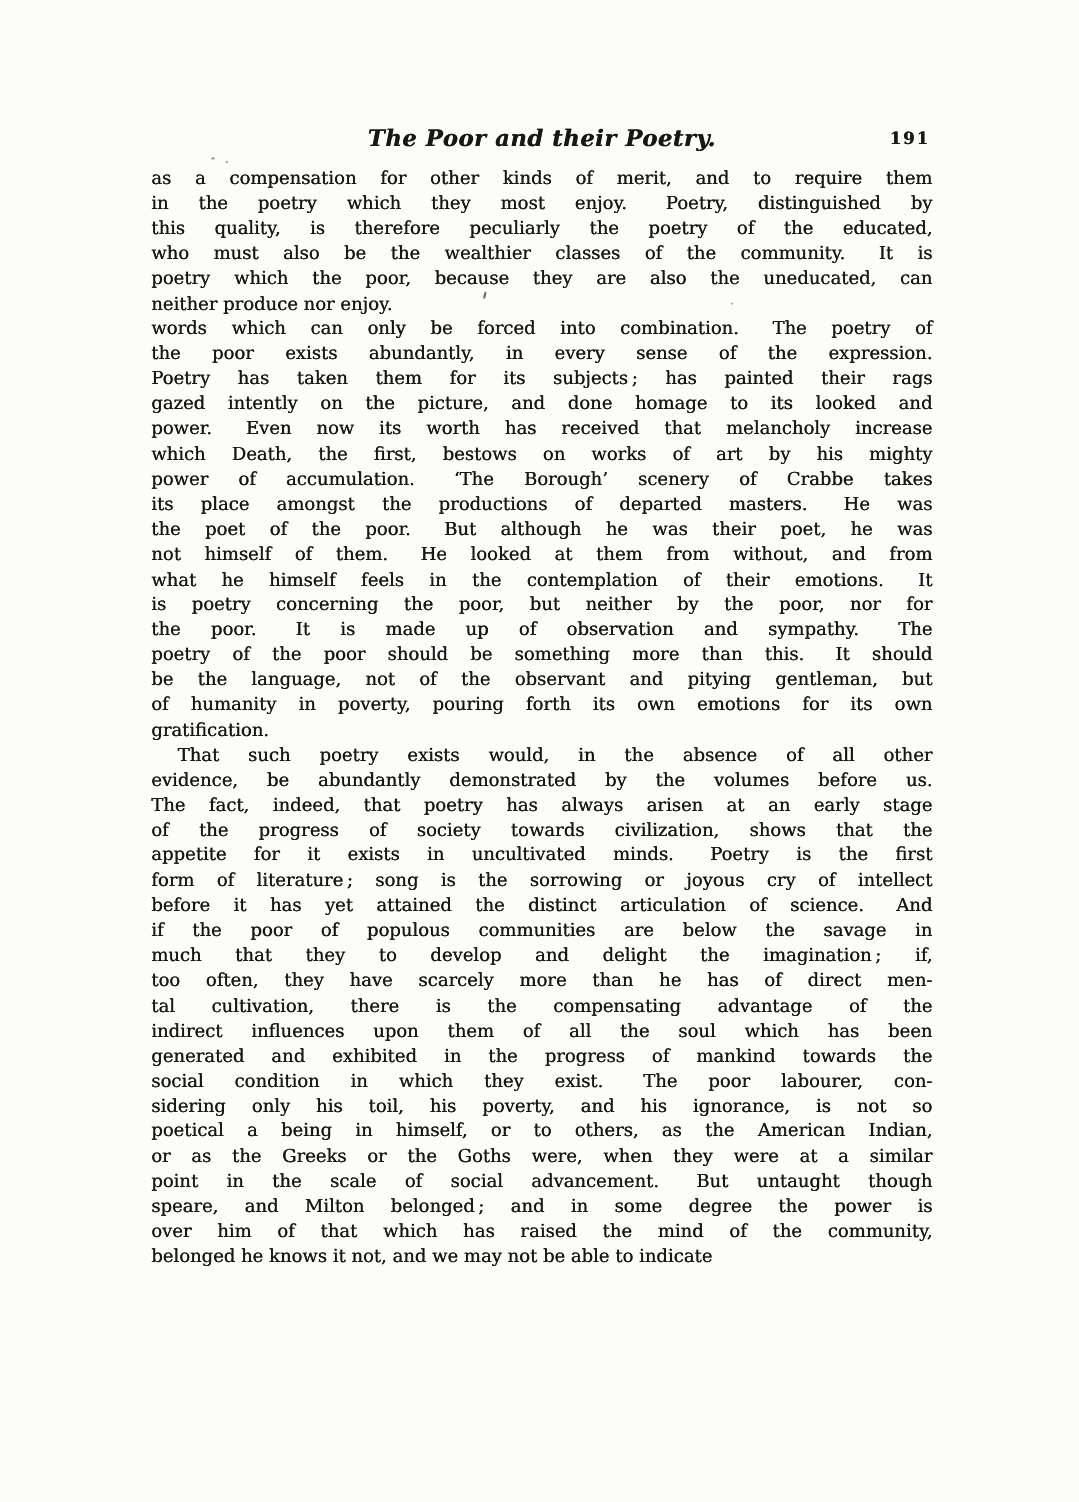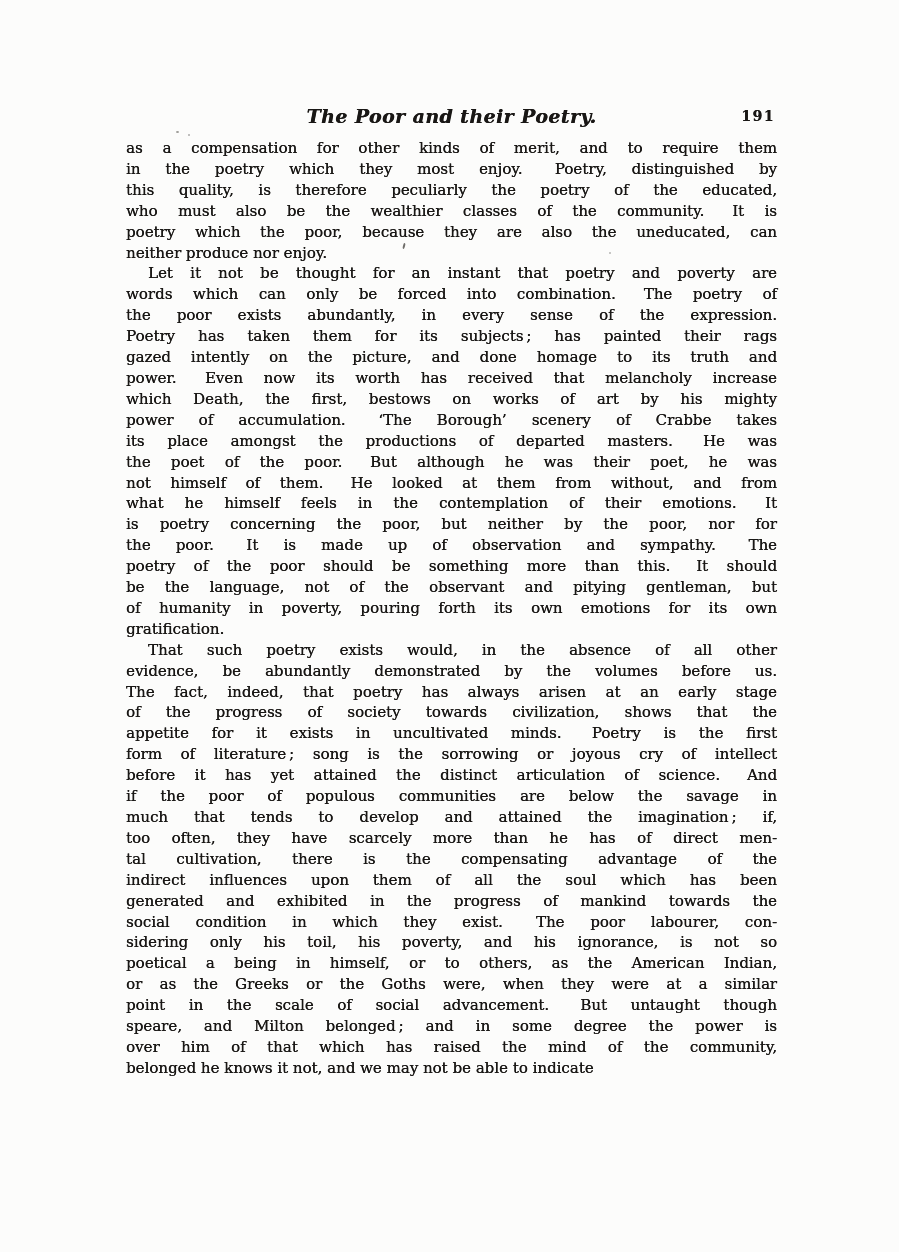--- a/index.html
+++ b/index.html
@@ -64,25 +64,24 @@
   <div class="body-text" id="body-text">
       <div class="para">
         <div class="line">as a compensation for other kinds of merit, and to require them</div>
         <div class="line">in the poetry which they most enjoy.  Poetry, distinguished by</div>
         <div class="line">this quality, is therefore peculiarly the poetry of the educated,</div>
         <div class="line">who must also be the wealthier classes of the community.  It is</div>
         <div class="line">poetry which the poor, because they are also the uneducated, can</div>
         <div class="line last">neither produce nor enjoy.</div>
       </div>
       <div class="para">
-        <div class="line indent">Let it not be thought for an instant that poetry and poverty are</div>
         <div class="line">words which can only be forced into combination.  The poetry of</div>
         <div class="line">the poor exists abundantly, in every sense of the expression.</div>
         <div class="line">Poetry has taken them for its subjects ; has painted their rags</div>
-        <div class="line">gazed intently on the picture, and done homage to its truth and</div>
+        <div class="line">gazed intently on the picture, and done homage to its looked and</div>
         <div class="line">power.  Even now its worth has received that melancholy increase</div>
         <div class="line">which Death, the first, bestows on works of art by his mighty</div>
         <div class="line">power of accumulation.  ‘The Borough’ scenery of Crabbe takes</div>
         <div class="line">its place amongst the productions of departed masters.  He was</div>
         <div class="line">the poet of the poor.  But although he was their poet, he was</div>
         <div class="line">not himself of them.  He looked at them from without, and from</div>
         <div class="line">what he himself feels in the contemplation of their emotions.  It</div>
         <div class="line">is poetry concerning the poor, but neither by the poor, nor for</div>
         <div class="line">the poor.  It is made up of observation and sympathy.  The</div>
         <div class="line">poetry of the poor should be something more than this.  It should</div>
@@ -92,21 +91,21 @@
       </div>
       <div class="para">
         <div class="line indent">That such poetry exists would, in the absence of all other</div>
         <div class="line">evidence, be abundantly demonstrated by the volumes before us.</div>
         <div class="line">The fact, indeed, that poetry has always arisen at an early stage</div>
         <div class="line">of the progress of society towards civilization, shows that the</div>
         <div class="line">appetite for it exists in uncultivated minds.  Poetry is the first</div>
         <div class="line">form of literature ; song is the sorrowing or joyous cry of intellect</div>
         <div class="line">before it has yet attained the distinct articulation of science.  And</div>
         <div class="line">if the poor of populous communities are below the savage in</div>
-        <div class="line">much that tends to develop and attained the imagination ; if,</div>
+        <div class="line">much that they to develop and delight the imagination ; if,</div>
         <div class="line">too often, they have scarcely more than he has of direct men-</div>
         <div class="line">tal cultivation, there is the compensating advantage of the</div>
         <div class="line">indirect influences upon them of all the soul which has been</div>
         <div class="line">generated and exhibited in the progress of mankind towards the</div>
         <div class="line">social condition in which they exist.  The poor labourer, con-</div>
         <div class="line">sidering only his toil, his poverty, and his ignorance, is not so</div>
         <div class="line">poetical a being in himself, or to others, as the American Indian,</div>
         <div class="line">or as the Greeks or the Goths were, when they were at a similar</div>
         <div class="line">point in the scale of social advancement.  But untaught though</div>
         <div class="line">speare, and Milton belonged ; and in some degree the power is</div>

